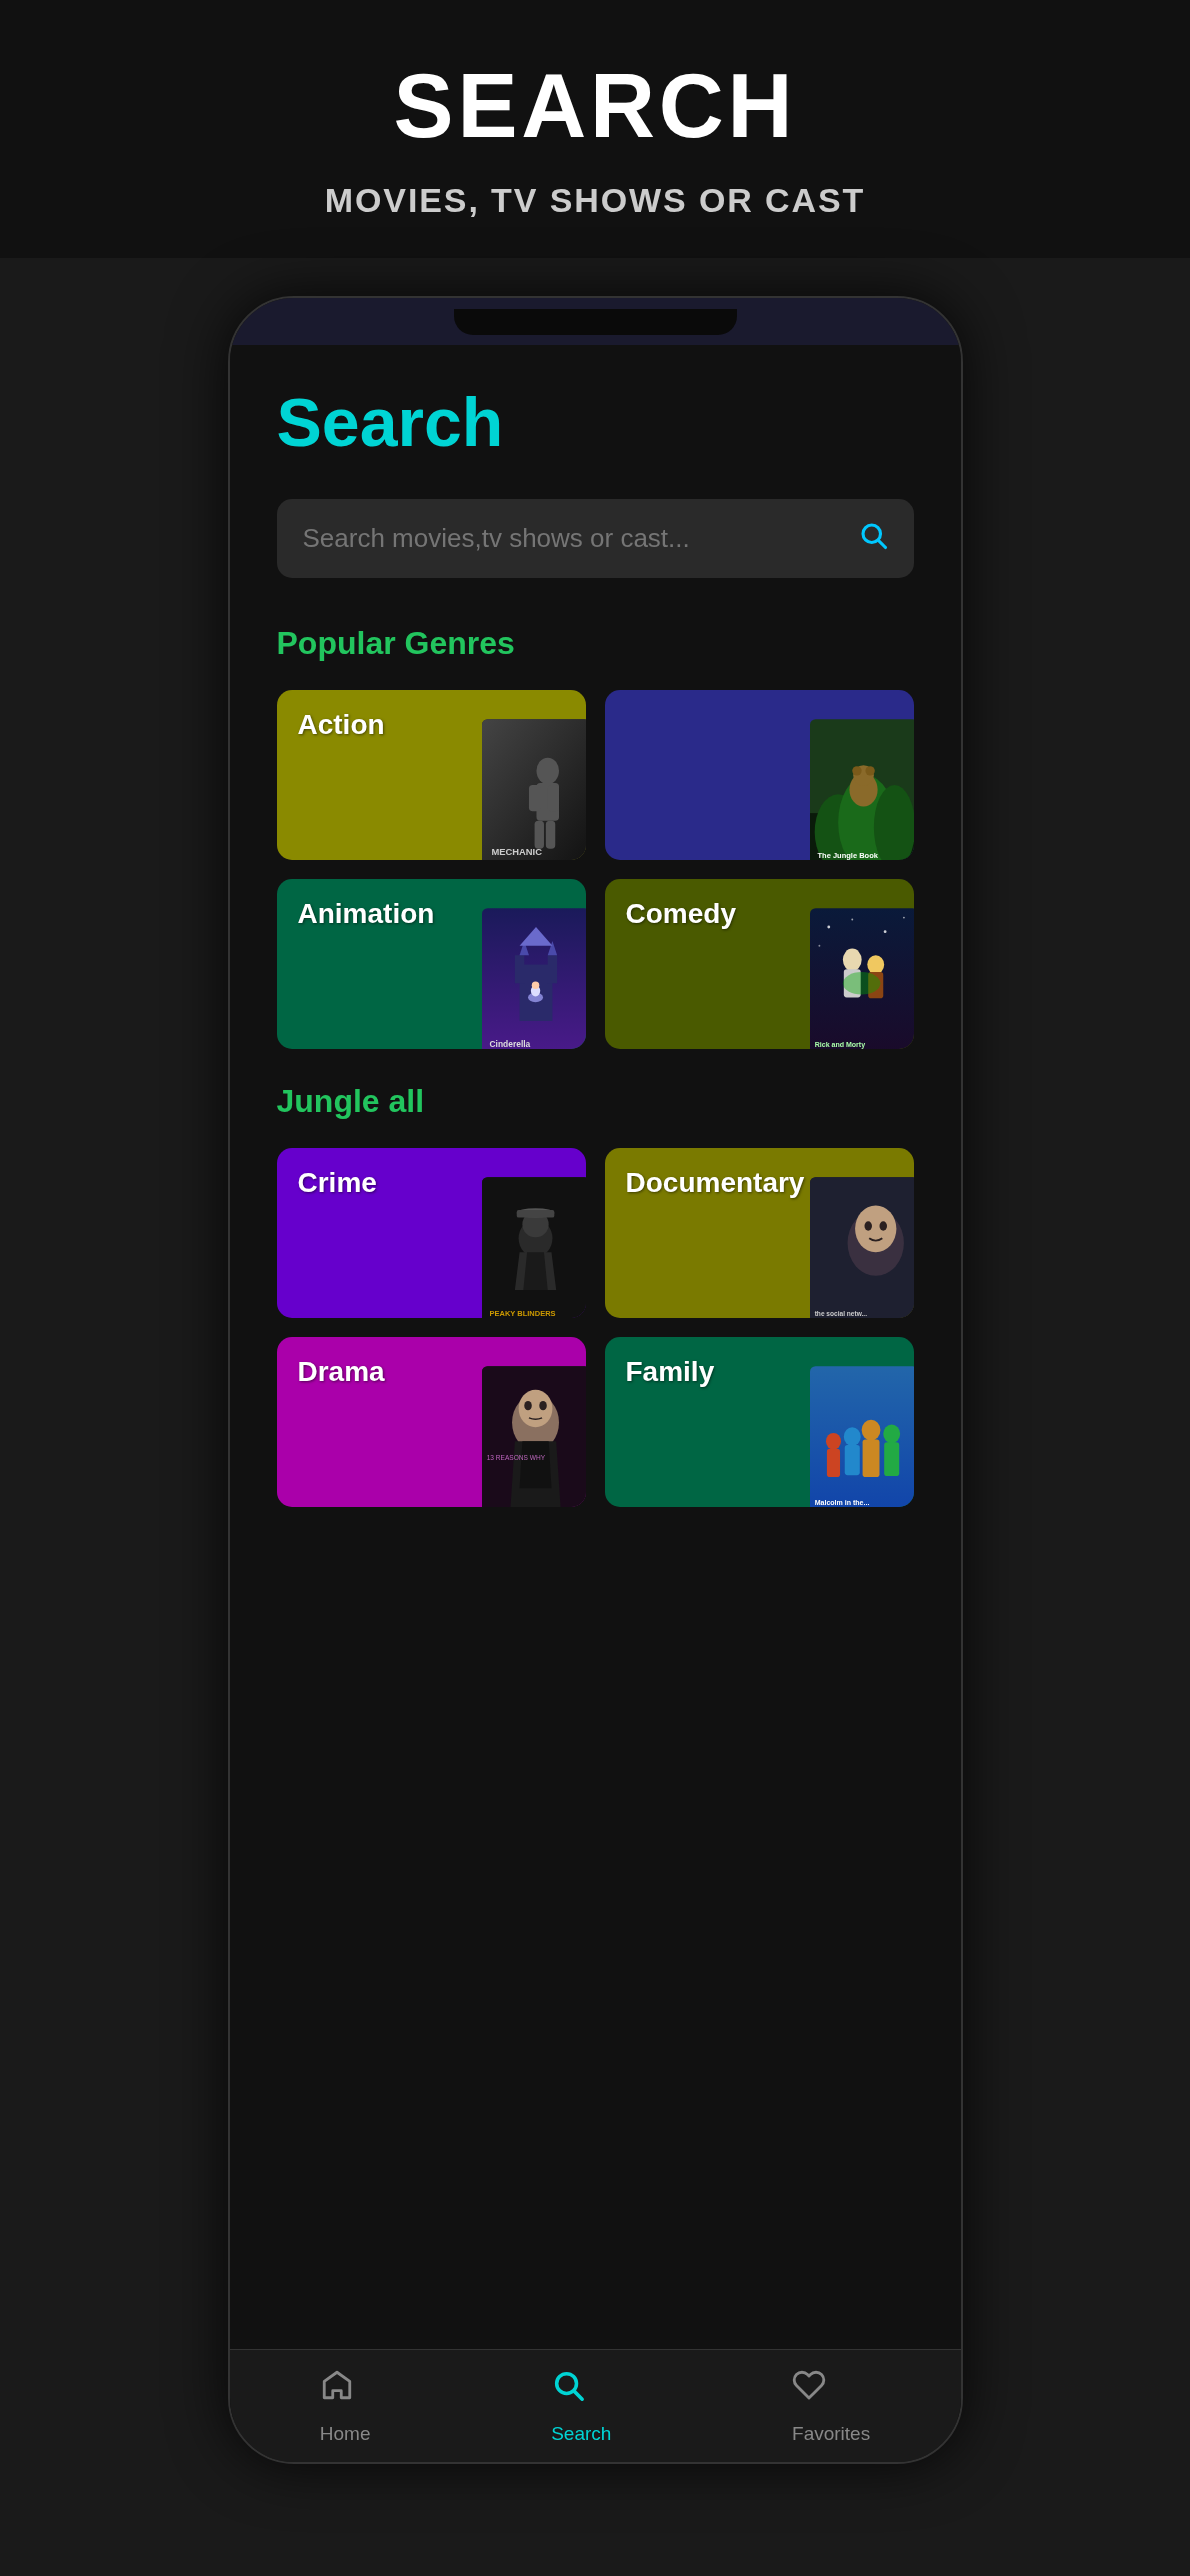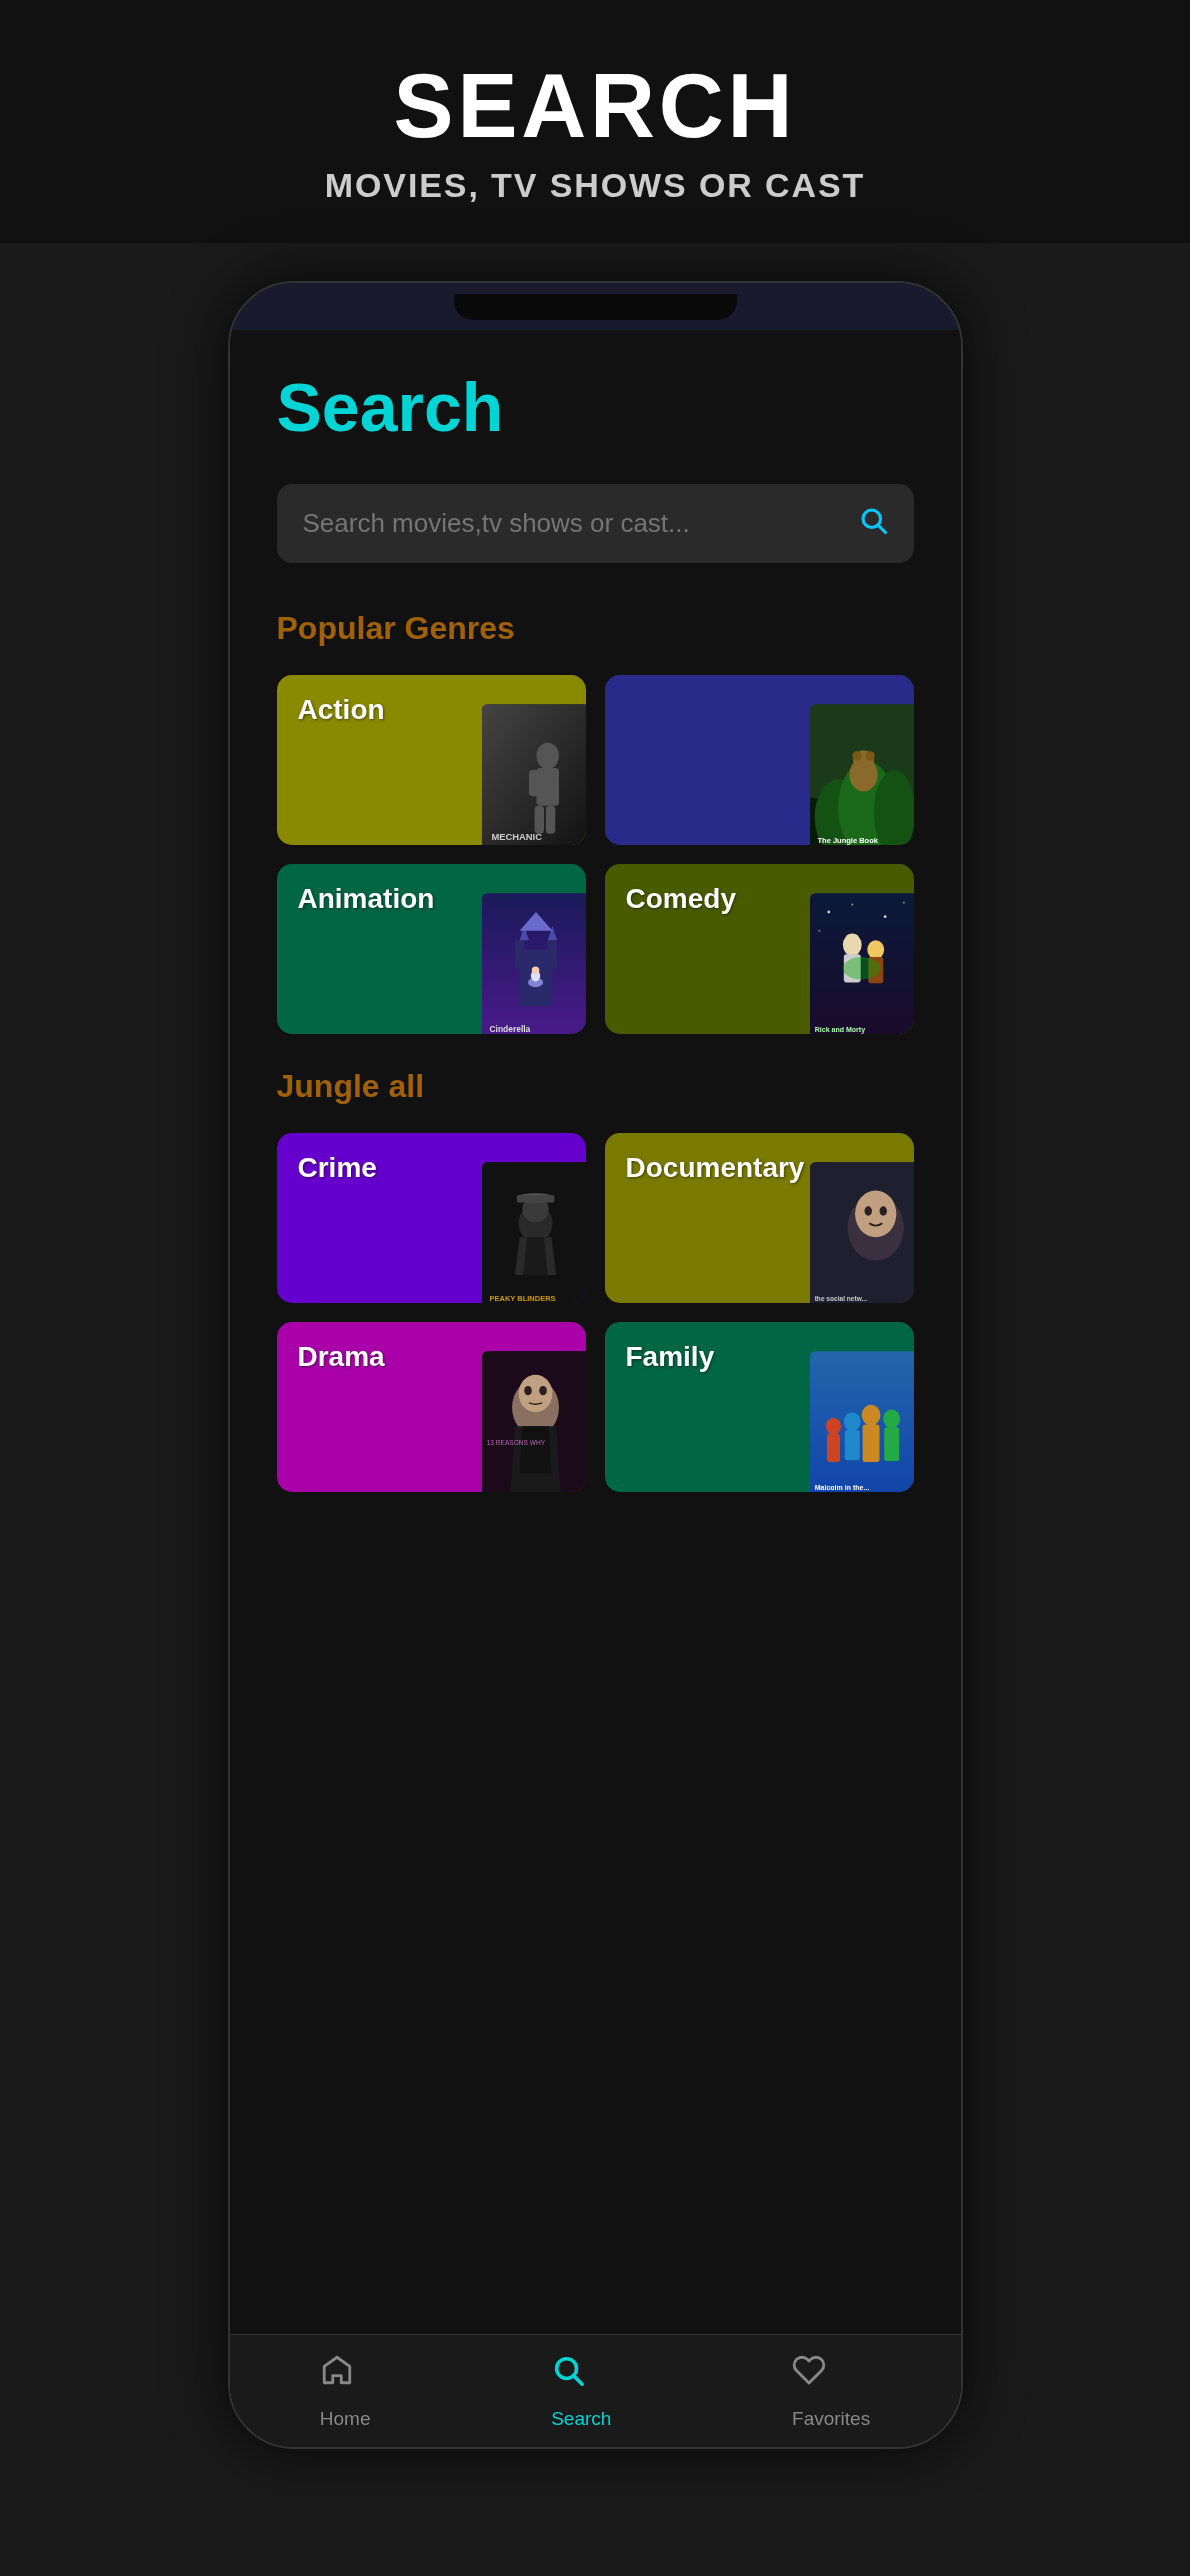--- a/index.html
+++ b/index.html
@@ -28,21 +28,21 @@
       color: #ffffff;
       letter-spacing: 3.8px;
       line-height: 1.1;
     }
 
     .header-subtitle {
       font-size: 34px;
       font-weight: 600;
       color: #cccccc;
       letter-spacing: 1.9px;
-      margin-top: 10px;
+      margin-top: 25px;
     }
 
     .phone-container {
       width: 735px;
       background: #0a0a0a;
       border-radius: 66px;
       padding: 0;
       margin: 38px auto 0;
       position: relative;
       border: 2.8px solid #333;
@@ -109,21 +109,21 @@
 
     .search-icon-btn {
       color: #00c8ff;
       font-size: 30px;
       cursor: pointer;
     }
 
     .section-title {
       font-size: 32px;
       font-weight: 800;
-      color: #a16207;
+      color: #22c55e;
       margin-bottom: 28px;
     }
 
     .genre-grid {
       display: grid;
       grid-template-columns: 1fr 1fr;
       gap: 19px;
       margin-bottom: 34px;
     }
 

